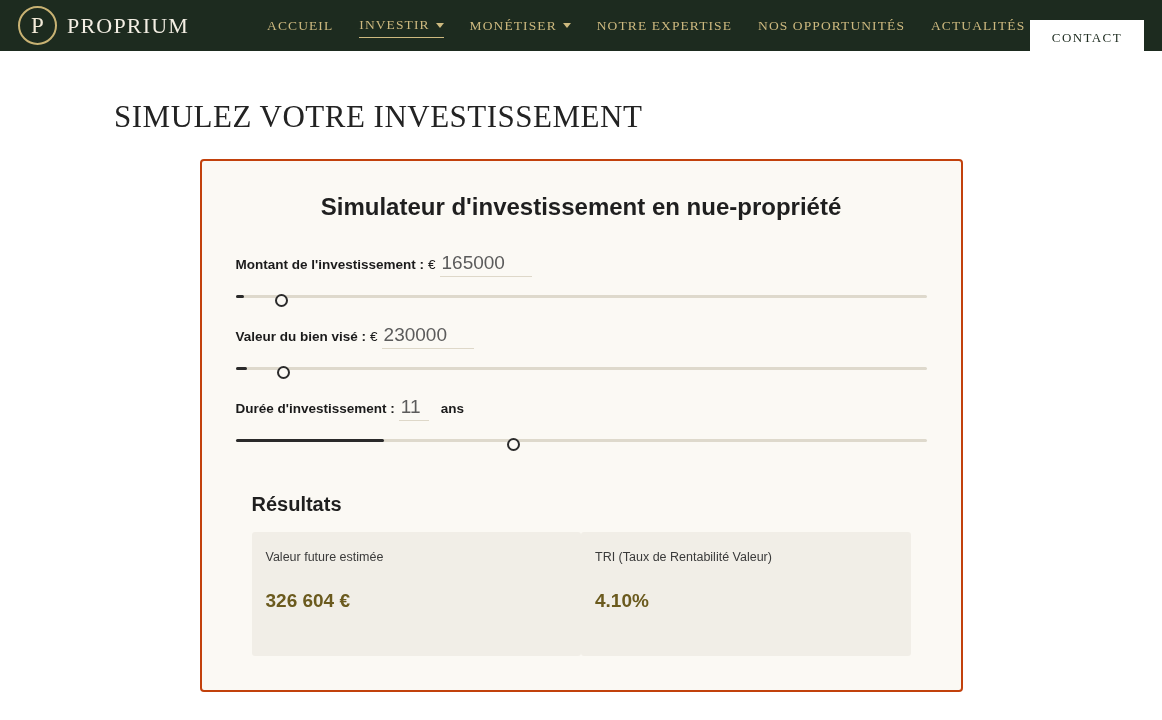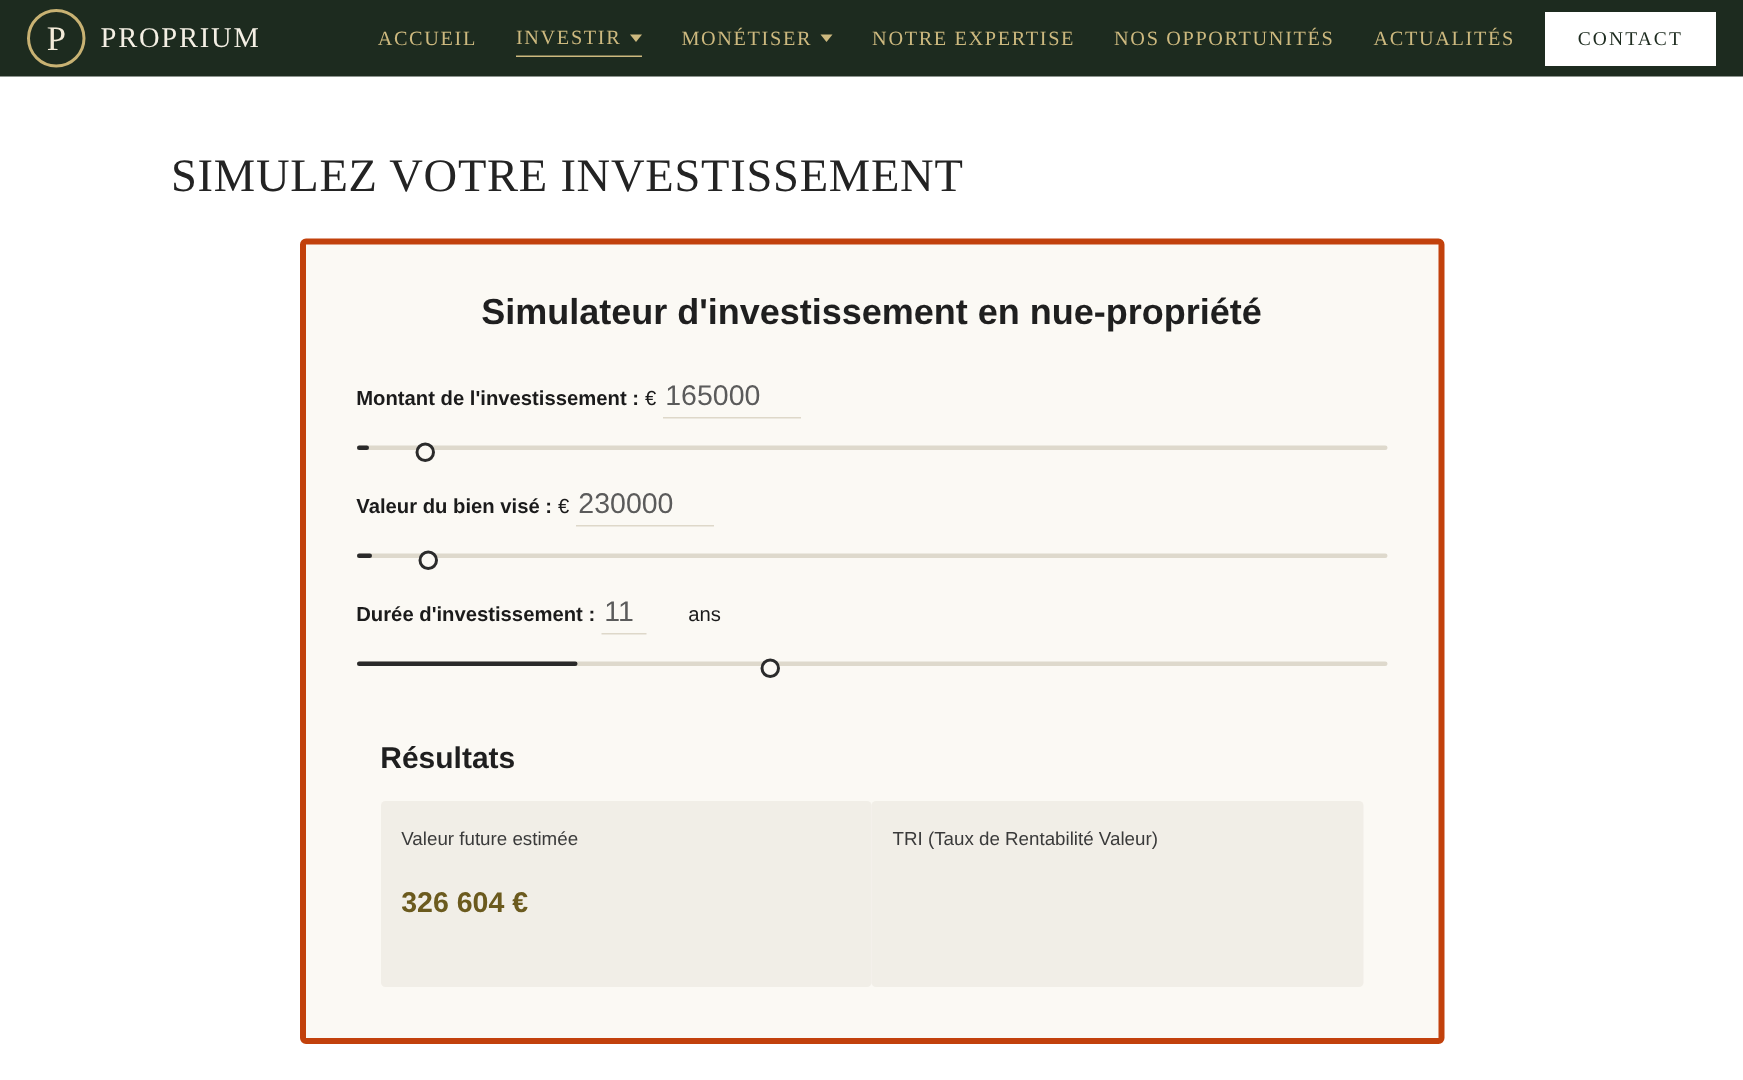--- a/index.html
+++ b/index.html
@@ -37,21 +37,21 @@
     display: flex;
     align-items: center;
     justify-content: center;
     font-family: "Liberation Serif", serif;
     font-size: 23px;
     letter-spacing: 0;
   }
   .logo-text {
     color: #f4efe4;
     font-family: "Liberation Serif", serif;
-    font-size: 19px;
+    font-size: 22px;
     letter-spacing: 1.2px;
   }
   .nav-links {
     display: flex;
     align-items: center;
     gap: 26px;
   }
   .nav-item {
     position: relative;
     display: flex;
@@ -73,21 +73,21 @@
     width: 0;
     height: 0;
     border-left: 4px solid transparent;
     border-right: 4px solid transparent;
     border-top: 5px solid #cdb97f;
     display: inline-block;
   }
   .contact-btn {
     position: absolute;
     right: 18px;
-    top: 8px;
+    top: 20px;
     height: 36px;
     padding: 16px 22px;
     background: #ffffff;
     color: #1d2b1f;
     border: none;
     font-size: 13px;
     letter-spacing: 1.4px;
     font-family: "Liberation Serif", serif;
     text-transform: uppercase;
     cursor: pointer;
@@ -103,21 +103,21 @@
     letter-spacing: 0.5px;
     color: #232323;
     font-weight: normal;
     text-transform: uppercase;
   }
 
   .card {
     margin: 24px auto 0 auto;
     width: 763px;
     background: #fbf9f4;
-    border: 4px solid #c2410c;
+    border: 2px solid #c2410c;
     border-radius: 4px;
     padding: 26px 34px 34px 34px;
   }
   .card-title {
     text-align: center;
     font-size: 24px;
     font-weight: bold;
     color: #1f1f1f;
     margin: 6px 0 30px 0;
     font-family: "Liberation Sans", sans-serif;
@@ -139,21 +139,21 @@
     background: transparent;
     font-family: "Liberation Sans", sans-serif;
     font-size: 19px;
     color: #5b5b5b;
     padding: 1px 2px 2px 2px;
     outline: none;
   }
   .input-amount { width: 92px; }
   .input-value  { width: 92px; }
   .input-years  { width: 30px; }
-  .field-suffix { font-size: 13.5px; color: #1b1b1b; margin-left: 24px; }
+  .field-suffix { font-size: 13.5px; color: #1b1b1b; margin-left: 8px; font-weight: bold; }
 
   
   .slider-wrap { position: relative; height: 16px; }
   .slider {
     -webkit-appearance: none;
     appearance: none;
     width: 100%;
     height: 4px;
     background: transparent;
     margin: 0;
@@ -308,15 +308,16 @@
   </div>
 
   <div class="results-title">Résultats</div>
   <div class="results-grid">
     <div class="result-box">
       <div class="result-label">Valeur future estimée</div>
       <div class="result-value">326 604 €</div>
     </div>
     <div class="result-box">
       <div class="result-label">TRI (Taux de Rentabilité Valeur)</div>
+      <div class="result-value">4.10%</div>
     </div>
   </div>
 </div>
 
 </body></html>

